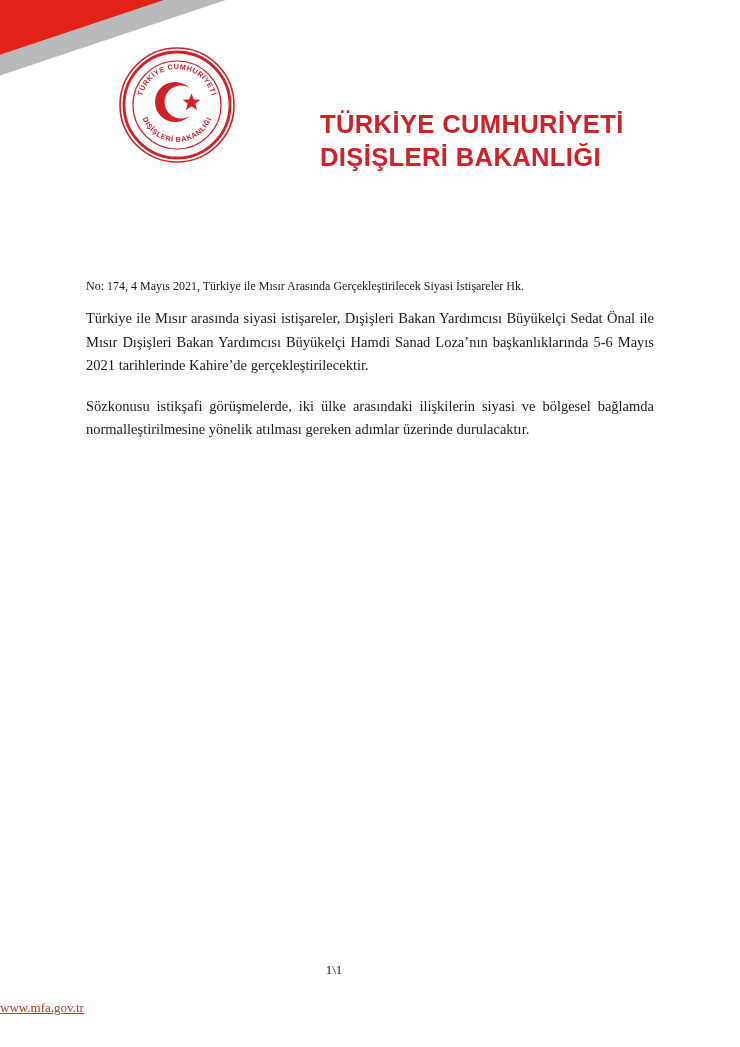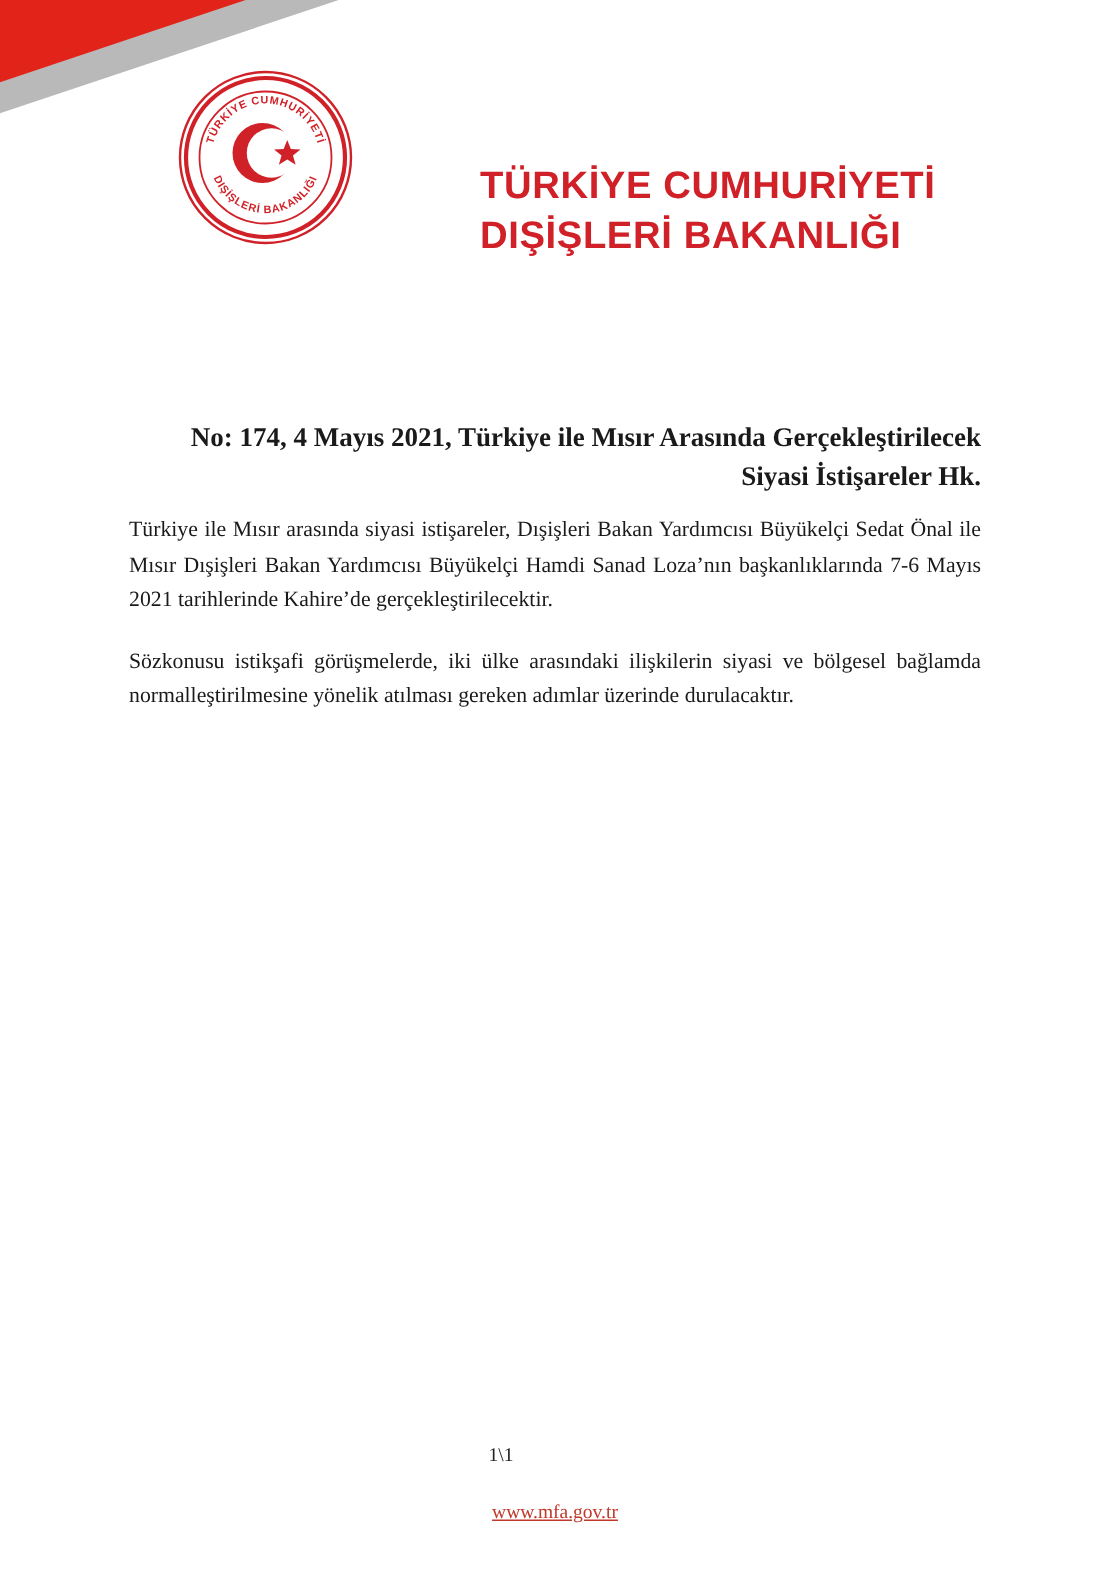--- a/index.html
+++ b/index.html
@@ -73,24 +73,24 @@
   .ministry-title .line2 { font-size: 25.5px; }
 
   
   .content {
     position: absolute;
     left: 86px;
     top: 278px;
     width: 568px;
   }
   .doc-title {
-    font-weight: bold;
-    font-size: 18px;
+    font-weight: normal;
+    font-size: 12px;
     line-height: 1.45;
-    text-align: right;
+    text-align: left;
     margin: 0 0 12px 0;
   }
   .para {
     font-size: 14.5px;
     line-height: 1.62;
     text-align: justify;
     text-justify: inter-word;
     margin: 0 0 17px 0;
   }
   .para.spaced { margin-top: 6px; }
@@ -103,21 +103,20 @@
     width: 668px;
     text-align: center;
     font-size: 13px;
     color: #222;
   }
   .footer-url {
     position: absolute;
     left: 0;
     top: 1000px;
     width: 740px;
-    text-align: center;
     font-size: 13px;
     color: #c0392b;
   }
   .footer-url a {
     color: #c0392b;
     text-decoration: underline;
   }
 </style>
 </head>
 <body>
@@ -150,20 +149,20 @@
   </div>
 
   <div class="ministry-title">
     <div class="line1">TÜRKİYE CUMHURİYETİ</div>
     <div class="line2">DIŞİŞLERİ BAKANLIĞI</div>
   </div>
 </div>
 
 <div class="content">
   <p class="doc-title">No: 174, 4 Mayıs 2021, Türkiye ile Mısır Arasında Gerçekleştirilecek Siyasi İstişareler Hk.</p>
-  <p class="para">Türkiye ile Mısır arasında siyasi istişareler, Dışişleri Bakan Yardımcısı Büyükelçi Sedat Önal ile Mısır Dışişleri Bakan Yardımcısı Büyükelçi Hamdi Sanad Loza’nın başkanlıklarında 7-6 Mayıs 2021 tarihlerinde Kahire’de gerçekleştirilecektir.</p>
+  <p class="para">Türkiye ile Mısır arasında siyasi istişareler, Dışişleri Bakan Yardımcısı Büyükelçi Sedat Önal ile Mısır Dışişleri Bakan Yardımcısı Büyükelçi Hamdi Sanad Loza’nın başkanlıklarında 5-6 Mayıs 2021 tarihlerinde Kahire’de gerçekleştirilecektir.</p>
   <p class="para spaced">Sözkonusu istikşafi görüşmelerde, iki ülke arasındaki ilişkilerin siyasi ve bölgesel bağlamda normalleştirilmesine yönelik atılması gereken adımlar üzerinde durulacaktır.</p>
 </div>
 
 <div class="page-number">1\1</div>
 <div class="footer-url">
   <a href="#">www.mfa.gov.tr</a>
 </div>
 
 </body></html>

